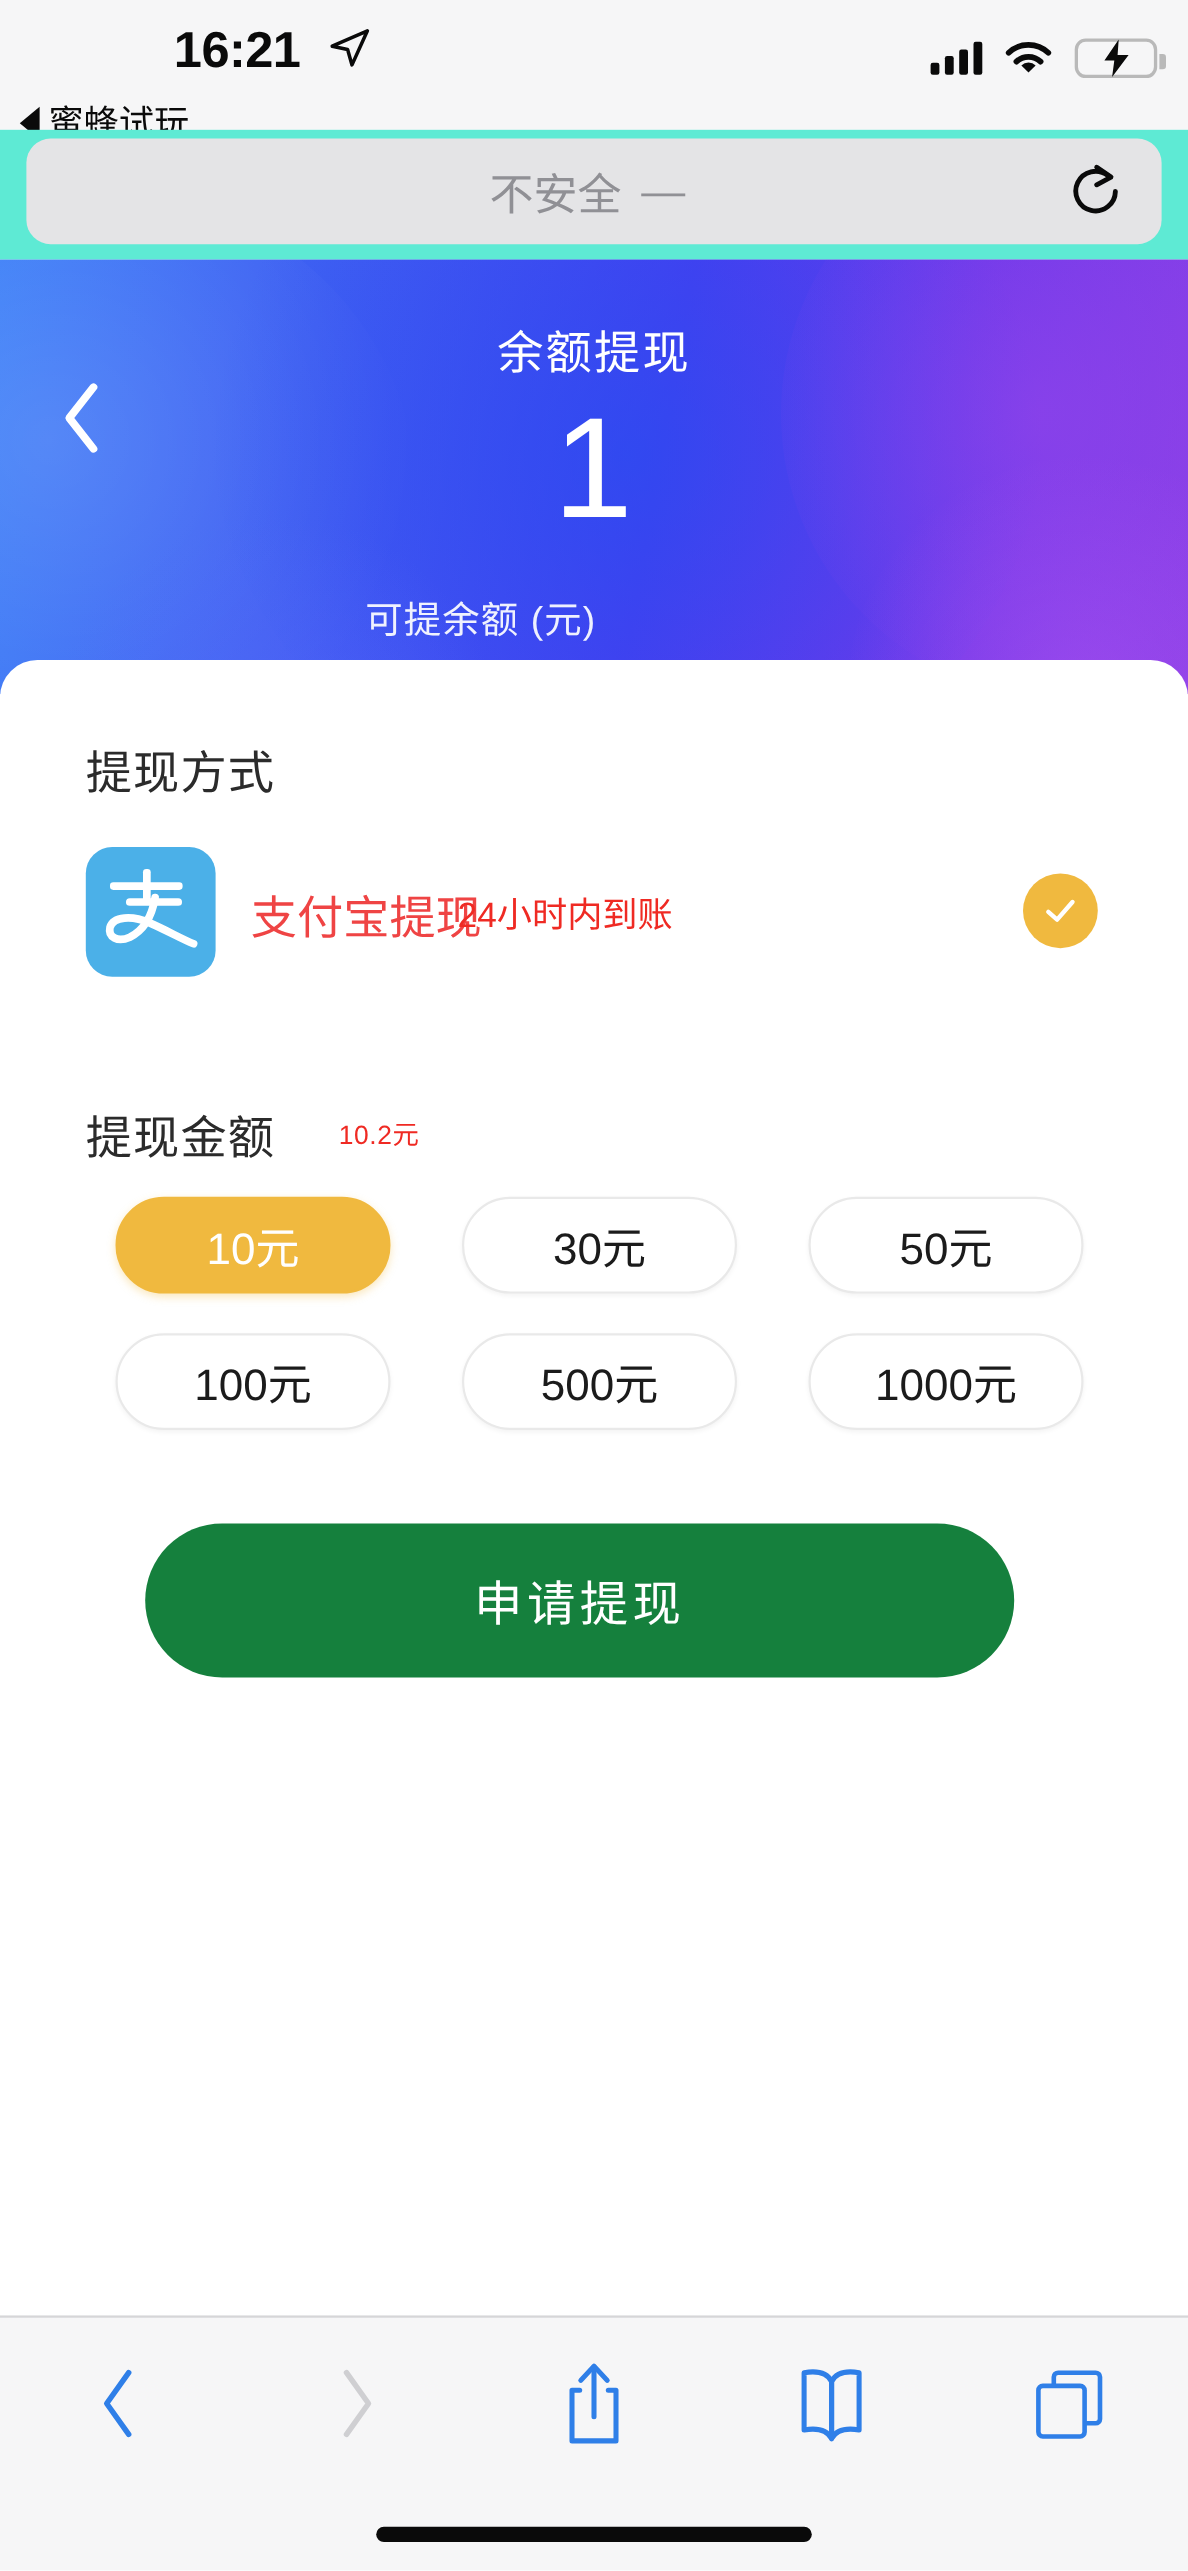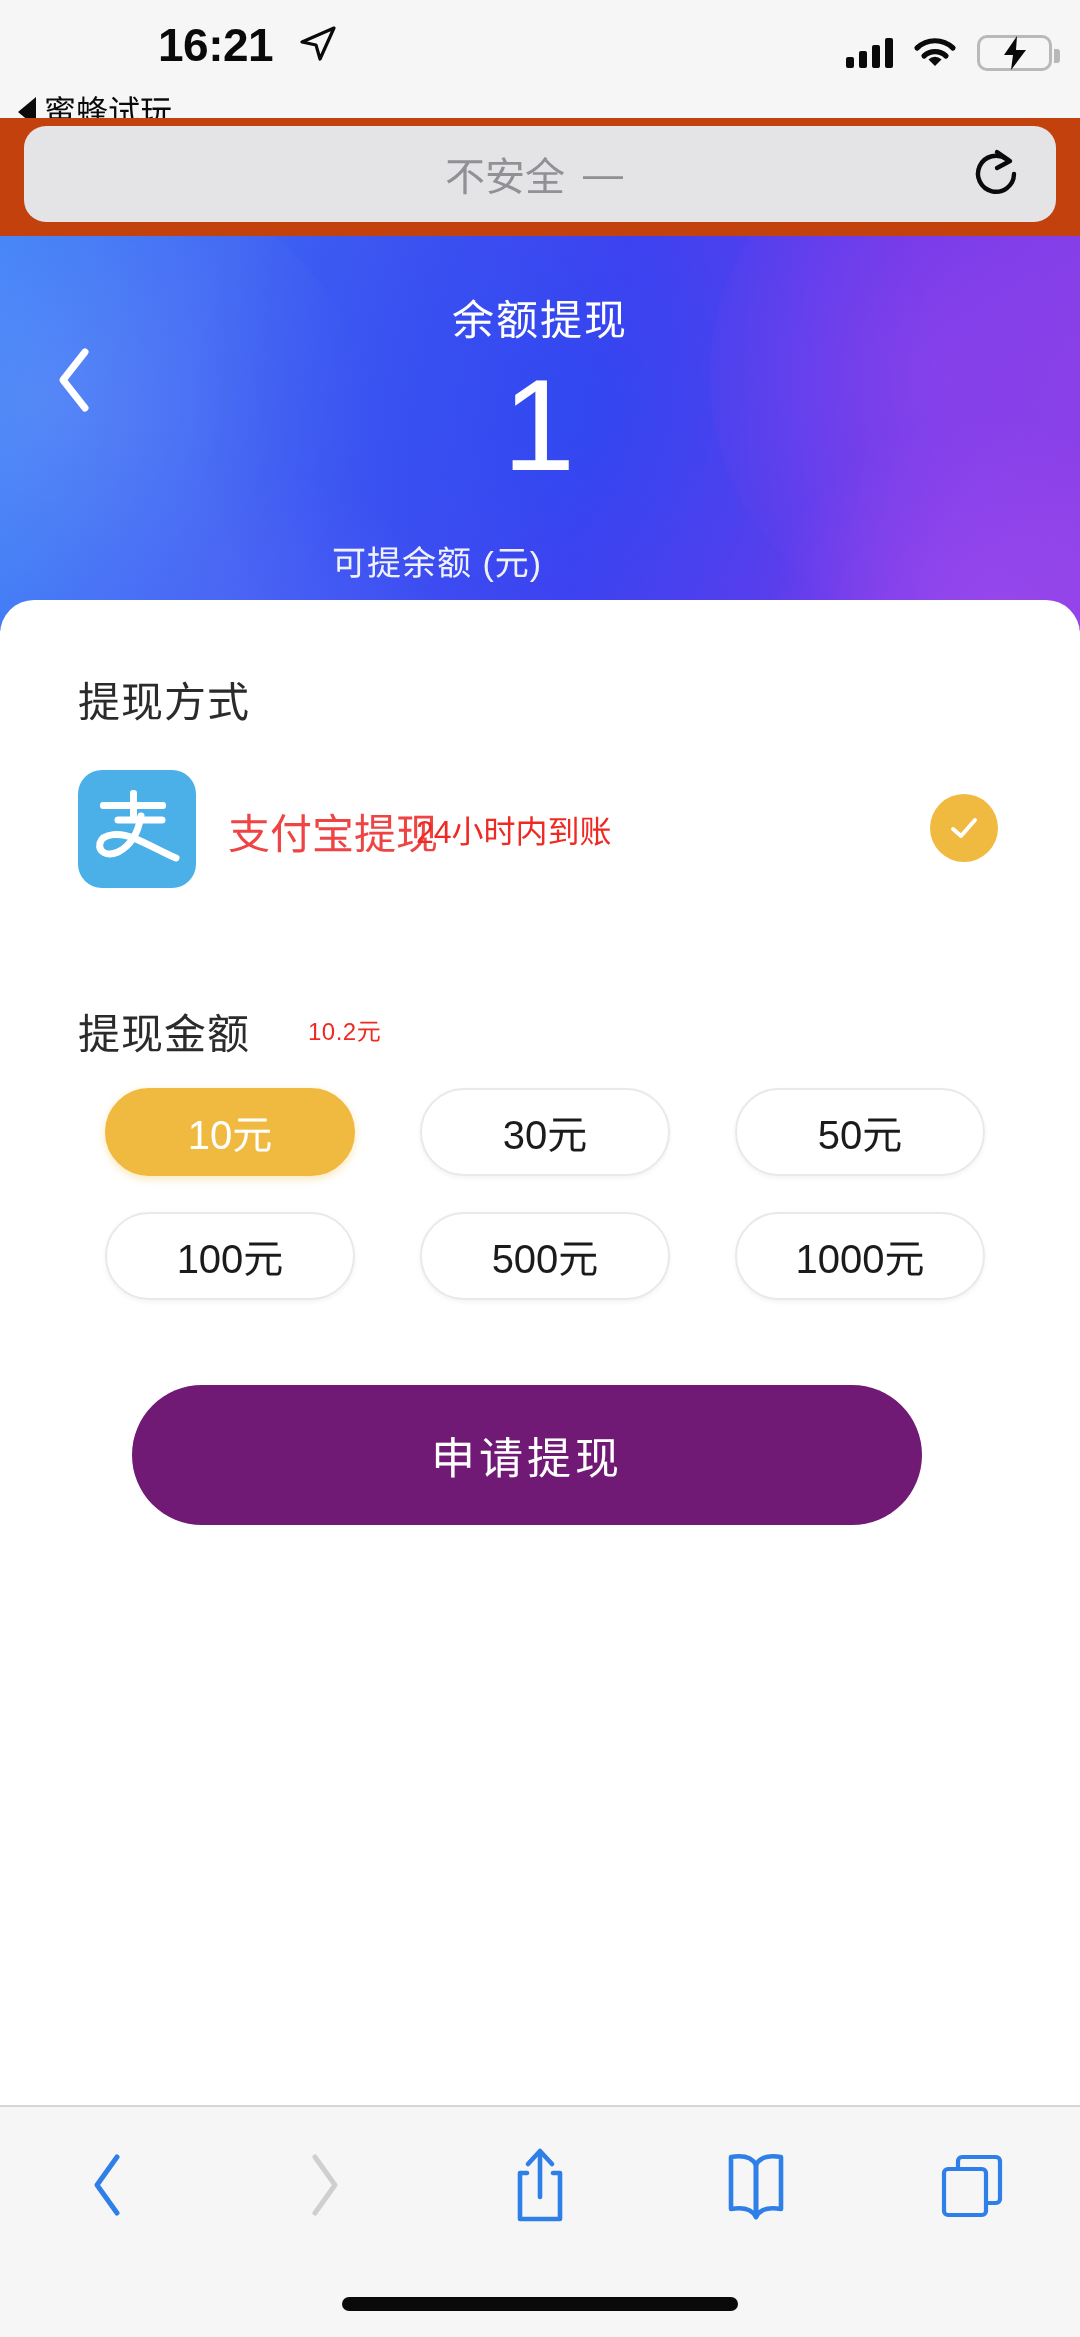--- a/index.html
+++ b/index.html
@@ -57,21 +57,21 @@
   .batt::after{
     content:""; position:absolute; right:-11px; top:11px;
     width:6px; height:14px; background:#b9b9b9; border-radius:0 3px 3px 0;
   }
   .batt-fill{ width:100%; height:100%; background:#4ddb5b; border-radius:5px; }
   .bolt{ position:absolute; left:50%; top:50%; transform:translate(-50%,-50%); }
 
   
   .urlbar-wrap{
     position:absolute; left:0; top:118px; width:1080px; height:118px;
-    background:#c2410c;
+    background:#5eead4;
     text-decoration:underline;
   }
   .urlbar{
     position:absolute; left:24px; top:8px; width:1032px; height:96px;
     background:#e4e4e6; border-radius:22px;
   }
   .url-text{
     position:absolute; left:0; top:0; width:100%; height:96px;
     display:flex; align-items:center; justify-content:center;
     font-size:40px; color:#121212; white-space:nowrap;
@@ -170,21 +170,21 @@
     box-shadow:0 2px 5px rgba(0,0,0,.05);
   }
   .amt-pill.sel{
     background:#f0b93f; border-color:#f0b93f; color:#ffffff;
     box-shadow:0 3px 8px rgba(240,185,63,.35);
   }
 
   
   .submit-btn{
     position:absolute; left:132px; top:1385px; width:790px; height:140px;
-    background:#701a75; border-radius:70px;
+    background:#15803d; border-radius:70px;
     display:flex; align-items:center; justify-content:center;
     font-size:44px; color:#ffffff; letter-spacing:4px;
     border:none; cursor:pointer;
   }
 
   
   .toolbar{
     position:absolute; left:0; bottom:0; width:1080px; height:232px;
     background:#f6f6f7; border-top:2px solid #d6d6d8;
   }

